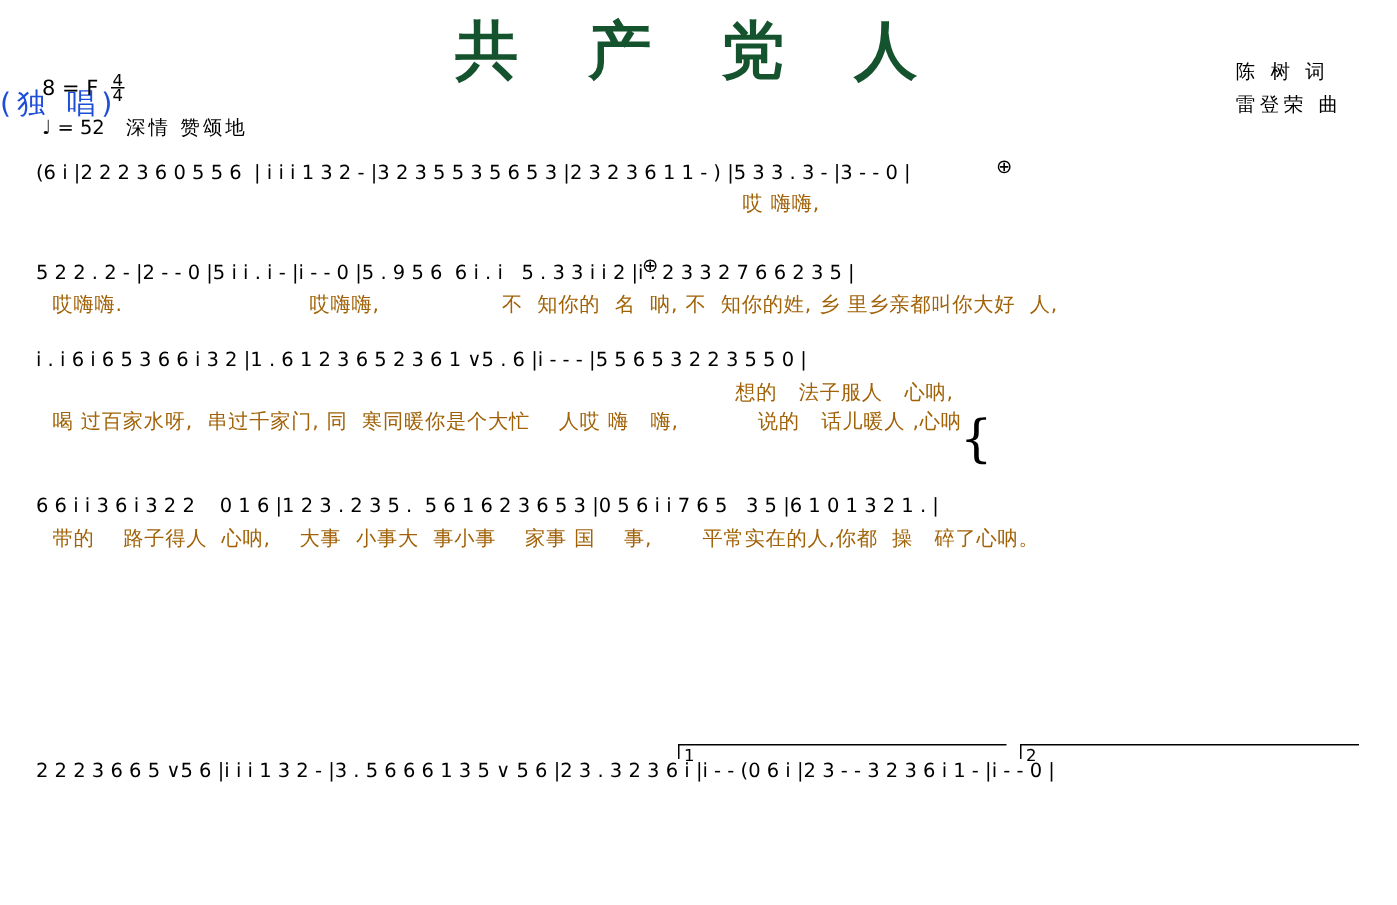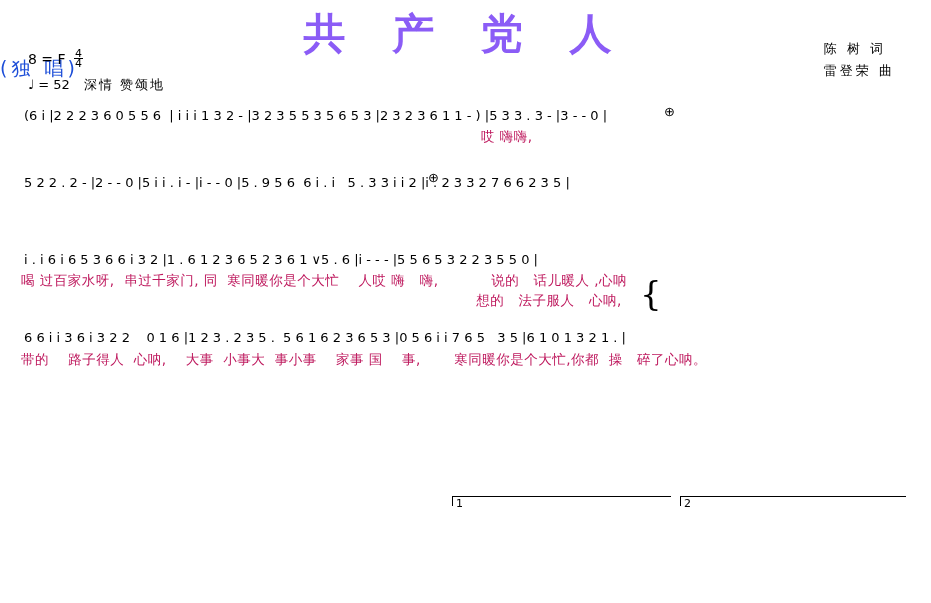--- a/index.html
+++ b/index.html
@@ -20,21 +20,21 @@
   .title {
     position: absolute;
     left: 0;
     top: 6px;
     width: 931px;
     text-align: center;
     font-family: "DejaVu Serif", serif;
     font-size: 42px;
     font-weight: bold;
     letter-spacing: 16px;
-    color: #8b5cf6;
+    color: #14532d;
   }
   .subtitle {
     position: absolute;
     left: 0;
     top: 56px;
     width: 782px;
     text-align: left;
     font-family: "DejaVu Sans", sans-serif;
     font-size: 19px;
     color: #1d4ed8;
@@ -95,24 +95,24 @@
     color: #000;
     white-space: pre;
     letter-spacing: 0px;
     line-height: 22px;
     padding-left: 24px;
     padding-right: 34px;
   }
   .lyrics {
     font-family: "DejaVu Sans", sans-serif;
     font-size: 13.5px;
-    color: #be185d;
+    color: #a16207;
     white-space: pre;
     line-height: 19px;
-    padding-left: 21px;
+    padding-left: 35px;
     padding-right: 16px;
     letter-spacing: 0.5px;
   }
   .lyrics.second { margin-top: 1px; }
   .rep-label {
     position: absolute;
     font-family: "DejaVu Sans", sans-serif;
     font-size: 11px;
     color: #000;
   }
@@ -163,37 +163,39 @@
   </div>
 
   <div class="system" style="top:105px">
     <div class="notes">(6 i |2 2 2 3 6 0 5 5 6  | i i i 1 3 2 - |3 2 3 5 5 3 5 6 5 3 |2 3 2 3 6 1 1 - ) |5 3 3 . 3 - |3 - - 0 |</div>
     <div class="lyrics">                                                                                                哎 嗨嗨,</div>
   </div>
   <div class="fermata" style="left:664px; top:104px">⊕</div>
 
   <div class="system" style="top:172px">
     <div class="notes">5 2 2 . 2 - |2 - - 0 |5 i i . i - |i - - 0 |5 . 9 5 6  6 i . i   5 . 3 3 i i 2 |i . 2 3 3 2 7 6 6 2 3 5 |</div>
+    <div class="lyrics">哎嗨嗨.                          哎嗨嗨,                 不  知你的  名  呐, 不  知你的姓, 乡 里乡亲都叫你大好  人,</div>
   </div>
   <div class="fermata" style="left:428px; top:170px">⊕</div>
 
-  <div class="system" style="top:249px">
+  <div class="system" style="top:230px">
     <div class="notes">i . i 6 i 6 5 3 6 6 i 3 2 |1 . 6 1 2 3 6 5 2 3 6 1 ∨5 . 6 |i - - - |5 5 6 5 3 2 2 3 5 5 0 |</div>
+    <div class="lyrics second">                                                                                               想的   法子服人   心呐,</div>
     <div class="lyrics">喝 过百家水呀,  串过千家门, 同  寒同暖你是个大忙    人哎 嗨   嗨,           说的   话儿暖人 ,心呐</div>
-    <div class="lyrics second">                                                                                               想的   法子服人   心呐,</div>
   </div>
   <div class="brace" style="left:640px; top:276px">{</div>
 
   <div class="system" style="top:327px">
     <div class="notes">6 6 i i 3 6 i 3 2 2    0 1 6 |1 2 3 . 2 3 5 .  5 6 1 6 2 3 6 5 3 |0 5 6 i i 7 6 5   3 5 |6 1 0 1 3 2 1 . |</div>
-    <div class="lyrics second">带的    路子得人  心呐,    大事  小事大  事小事    家事 国    事,       寒同暖你是个大忙,你都  操   碎了心呐。</div>
+    <div class="lyrics second">带的    路子得人  心呐,    大事  小事大  事小事    家事 国    事,       平常实在的人,你都  操   碎了心呐。</div>
   </div>
 
 
   <div class="system" style="top:504px">
+    <div class="notes">2 2 2 3 6 6 5 ∨5 6 |i i i 1 3 2 - |3 . 5 6 6 6 1 3 5 ∨ 5 6 |2 3 . 3 2 3 6 i |i - - (0 6 i |2 3 - - 3 2 3 6 i 1 - |i - - 0 |</div>
   </div>
 
   <div class="rep-line" style="left:452px; top:496px; width:218px;"></div>
   <div class="rep-label" style="left:456px; top:497px;">1</div>
 
   <div class="rep-line" style="left:680px; top:496px; width:225px;"></div>
   <div class="rep-label" style="left:684px; top:497px;">2</div>
 
 </div>
 

